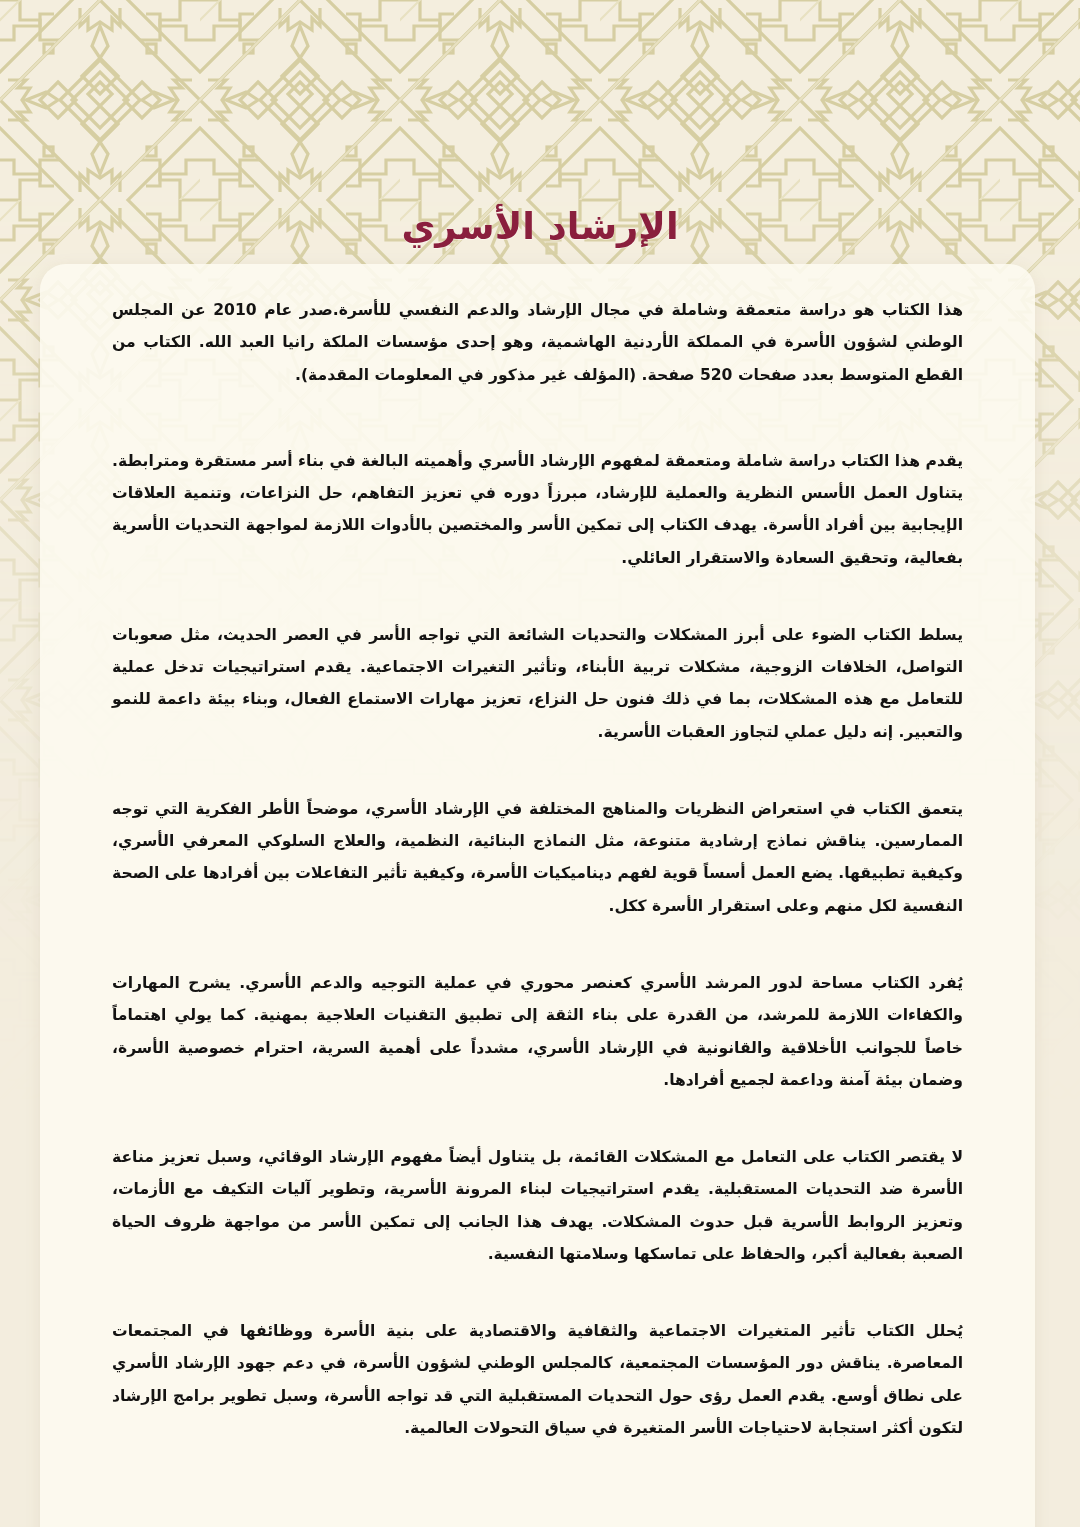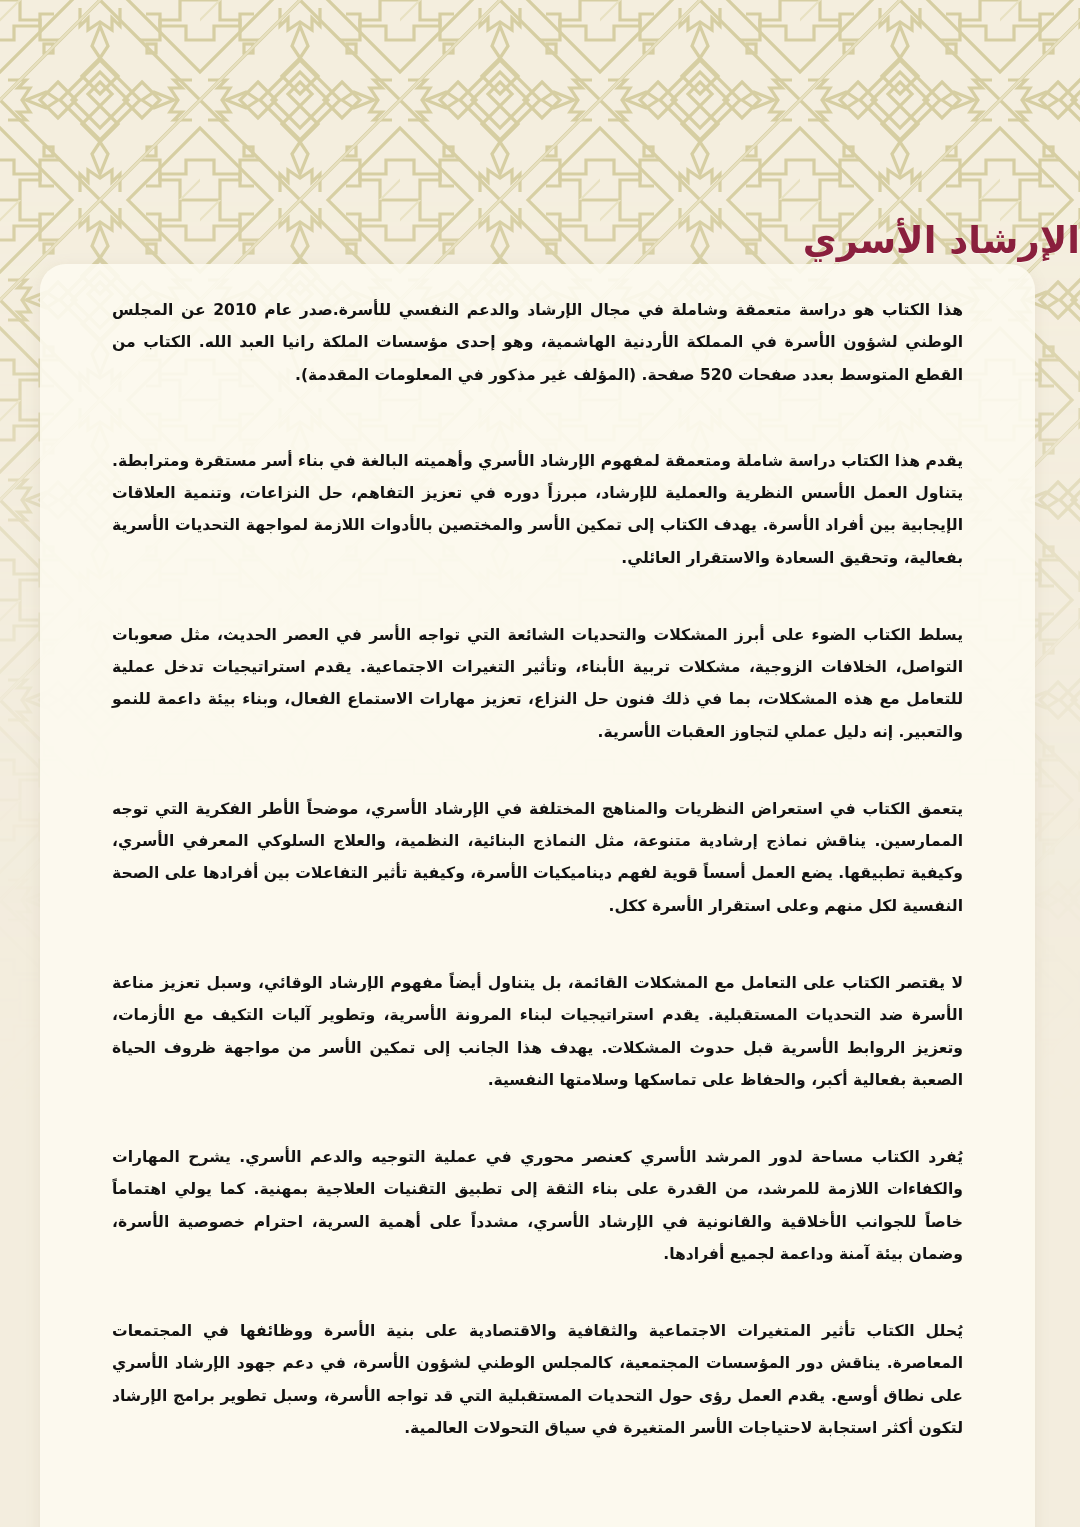--- a/index.html
+++ b/index.html
@@ -54,24 +54,24 @@
 
   .pattern-layer svg {
     display: block;
     width: 100%;
     height: 100%;
   }
 
   
   .doc-title {
     position: absolute;
-    top: 192px;
+    top: 178px;
     left: 0;
     width: 1080px;
-    text-align: right;
+    text-align: center;
     font-size: 37px;
     font-weight: 700;
     color: #8a1f3d;
     letter-spacing: 0;
     z-index: 3;
     line-height: 1.3;
     text-shadow: 0 1px 0 rgba(255,255,255,0.45);
   }
 
   
@@ -175,19 +175,19 @@
 <main class="content-card">
 
   <p class="body-text gap-first">هذا الكتاب هو دراسة متعمقة وشاملة في مجال الإرشاد والدعم النفسي للأسرة.صدر عام 2010 عن المجلس الوطني لشؤون الأسرة في المملكة الأردنية الهاشمية، وهو إحدى مؤسسات الملكة رانيا العبد الله. الكتاب من القطع المتوسط بعدد صفحات 520 صفحة. (المؤلف غير مذكور في المعلومات المقدمة).</p>
 
   <p class="body-text gap-wide">يقدم هذا الكتاب دراسة شاملة ومتعمقة لمفهوم الإرشاد الأسري وأهميته البالغة في بناء أسر مستقرة ومترابطة. يتناول العمل الأسس النظرية والعملية للإرشاد، مبرزاً دوره في تعزيز التفاهم، حل النزاعات، وتنمية العلاقات الإيجابية بين أفراد الأسرة. يهدف الكتاب إلى تمكين الأسر والمختصين بالأدوات اللازمة لمواجهة التحديات الأسرية بفعالية، وتحقيق السعادة والاستقرار العائلي.</p>
 
   <p class="body-text gap-wide">يسلط الكتاب الضوء على أبرز المشكلات والتحديات الشائعة التي تواجه الأسر في العصر الحديث، مثل صعوبات التواصل، الخلافات الزوجية، مشكلات تربية الأبناء، وتأثير التغيرات الاجتماعية. يقدم استراتيجيات تدخل عملية للتعامل مع هذه المشكلات، بما في ذلك فنون حل النزاع، تعزيز مهارات الاستماع الفعال، وبناء بيئة داعمة للنمو والتعبير. إنه دليل عملي لتجاوز العقبات الأسرية.</p>
 
   <p class="body-text gap-wide">يتعمق الكتاب في استعراض النظريات والمناهج المختلفة في الإرشاد الأسري، موضحاً الأطر الفكرية التي توجه الممارسين. يناقش نماذج إرشادية متنوعة، مثل النماذج البنائية، النظمية، والعلاج السلوكي المعرفي الأسري، وكيفية تطبيقها. يضع العمل أسساً قوية لفهم ديناميكيات الأسرة، وكيفية تأثير التفاعلات بين أفرادها على الصحة النفسية لكل منهم وعلى استقرار الأسرة ككل.</p>
 
+  <p class="body-text gap-wide">يُفرد الكتاب مساحة لدور المرشد الأسري كعنصر محوري في عملية التوجيه والدعم الأسري. يشرح المهارات والكفاءات اللازمة للمرشد، من القدرة على بناء الثقة إلى تطبيق التقنيات العلاجية بمهنية. كما يولي اهتماماً خاصاً للجوانب الأخلاقية والقانونية في الإرشاد الأسري، مشدداً على أهمية السرية، احترام خصوصية الأسرة، وضمان بيئة آمنة وداعمة لجميع أفرادها.</p>
+
   <p class="body-text gap-wide">لا يقتصر الكتاب على التعامل مع المشكلات القائمة، بل يتناول أيضاً مفهوم الإرشاد الوقائي، وسبل تعزيز مناعة الأسرة ضد التحديات المستقبلية. يقدم استراتيجيات لبناء المرونة الأسرية، وتطوير آليات التكيف مع الأزمات، وتعزيز الروابط الأسرية قبل حدوث المشكلات. يهدف هذا الجانب إلى تمكين الأسر من مواجهة ظروف الحياة الصعبة بفعالية أكبر، والحفاظ على تماسكها وسلامتها النفسية.</p>
-
-  <p class="body-text gap-wide">يُفرد الكتاب مساحة لدور المرشد الأسري كعنصر محوري في عملية التوجيه والدعم الأسري. يشرح المهارات والكفاءات اللازمة للمرشد، من القدرة على بناء الثقة إلى تطبيق التقنيات العلاجية بمهنية. كما يولي اهتماماً خاصاً للجوانب الأخلاقية والقانونية في الإرشاد الأسري، مشدداً على أهمية السرية، احترام خصوصية الأسرة، وضمان بيئة آمنة وداعمة لجميع أفرادها.</p>
 
   <p class="body-text">يُحلل الكتاب تأثير المتغيرات الاجتماعية والثقافية والاقتصادية على بنية الأسرة ووظائفها في المجتمعات المعاصرة. يناقش دور المؤسسات المجتمعية، كالمجلس الوطني لشؤون الأسرة، في دعم جهود الإرشاد الأسري على نطاق أوسع. يقدم العمل رؤى حول التحديات المستقبلية التي قد تواجه الأسرة، وسبل تطوير برامج الإرشاد لتكون أكثر استجابة لاحتياجات الأسر المتغيرة في سياق التحولات العالمية.</p>
 
 </main>
 
 </body></html>

